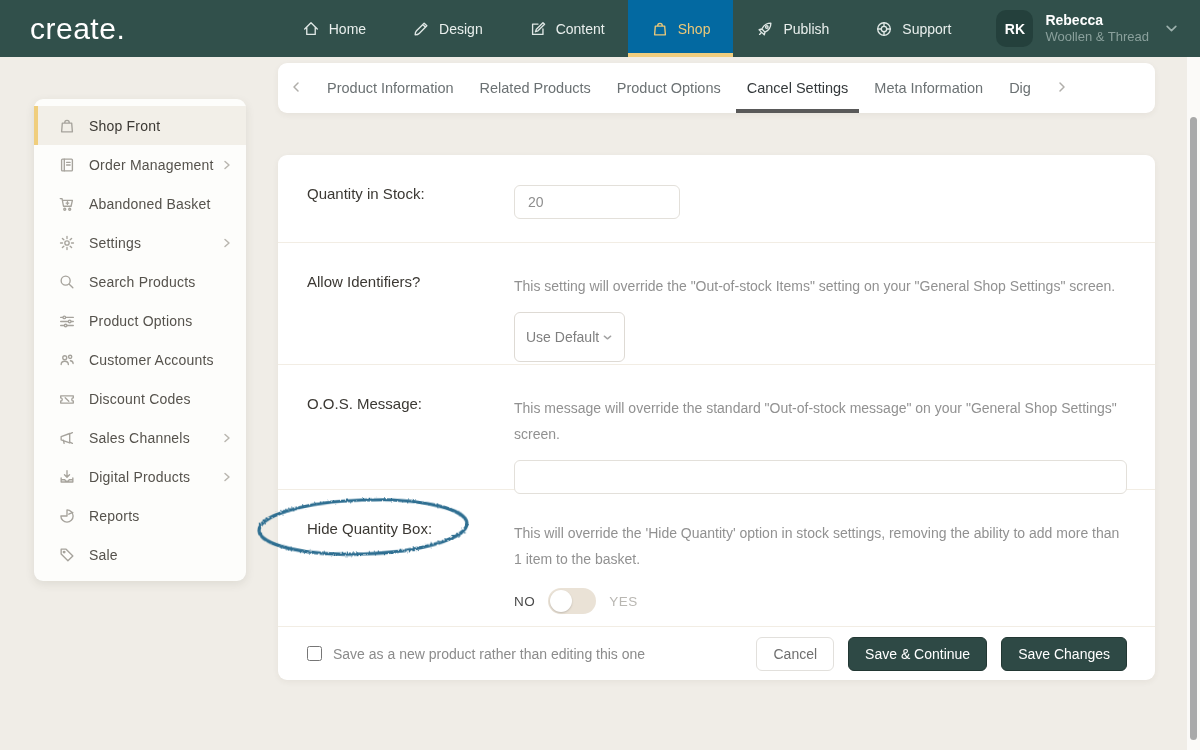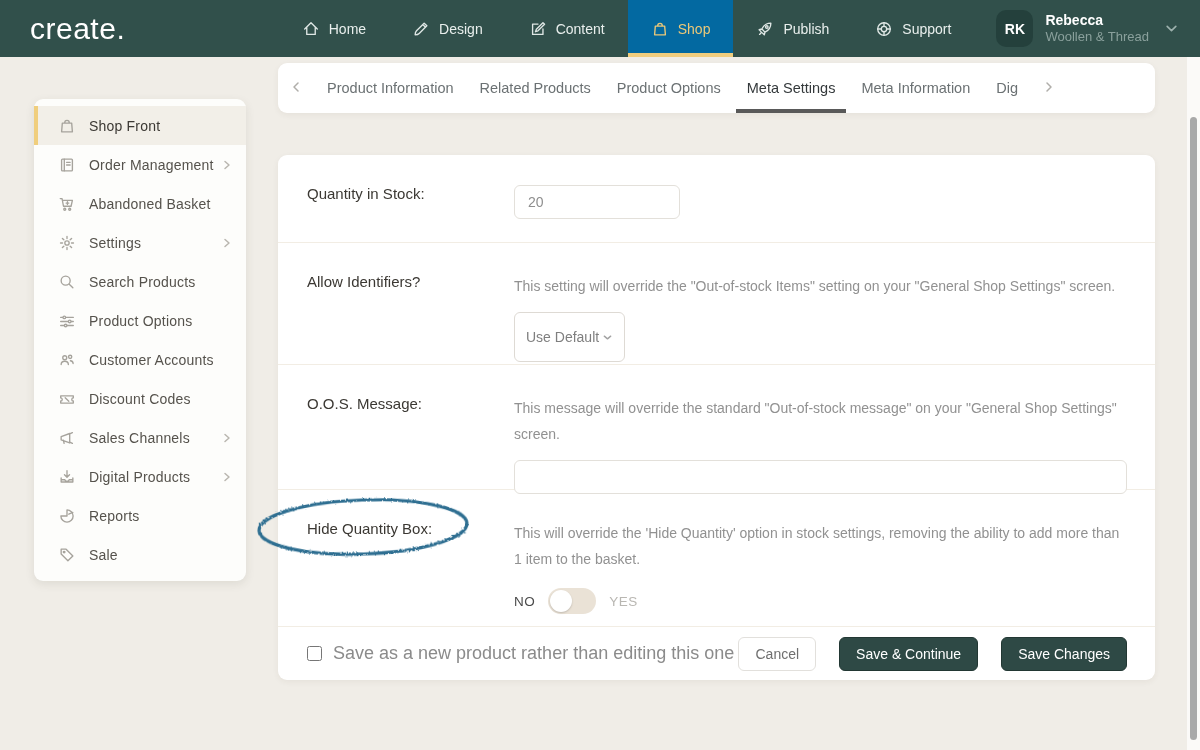--- a/index.html
+++ b/index.html
@@ -110,22 +110,22 @@
     position:absolute; left:2px; top:2px; width:22px; height:22px; border-radius:50%;
     background:#fff; box-shadow:0 1px 2px rgba(0,0,0,.18);
   }
   .toggle-on-label{ font-size:13.5px; color:#b9b7b2; letter-spacing:.5px; }
 
   
   .pfooter{
     height:53px; display:flex; align-items:center; padding:0 28px 0 29px;
   }
   .chk{ width:15px; height:15px; accent-color:#2e4945; margin-right:11px; }
-  .chk-label{ font-size:18px; color:#8b8b8b; }
-  .btns{ margin-left:auto; display:flex; gap:23px; }
+  .chk-label{ font-size:14px; color:#8b8b8b; }
+  .btns{ margin-left:auto; display:flex; gap:14px; }
   .btn{
     height:34px; border-radius:6px; font-family:inherit; font-size:14px;
     padding:0 16px; cursor:pointer;
   }
   .btn-cancel{ background:#fff; border:1px solid #e2e0dc; color:#6f6f6f; }
   .btn-dark{ background:#2e4945; border:1px solid #223733; color:#fff; }
 
   
   .annotation{ position:absolute; left:243px; top:487px; z-index:6; pointer-events:none; }
   .scroll-track{
@@ -301,21 +301,21 @@
 
 <div class="tabbar">
   <span class="tab-scroll">
     <svg class="ic" width="12" height="12" viewBox="0 0 12 12">
         <path d="M8 2 L4 6 l4 4"></path>
       </svg>
   </span>
   <div class="tab">Product Information</div>
   <div class="tab">Related Products</div>
   <div class="tab">Product Options</div>
-  <div class="tab active">Meta Settings</div>
+  <div class="tab active">Cancel Settings</div>
   <div class="tab">Meta Information</div>
   <div class="tab truncated">Dig</div>
   <span class="tab-scroll">
     <svg class="ic" width="12" height="12" viewBox="0 0 12 12">
         <path d="M4 2 l4 4 -4 4"></path>
       </svg>
   </span>
 </div>
 
 <main class="panel">

